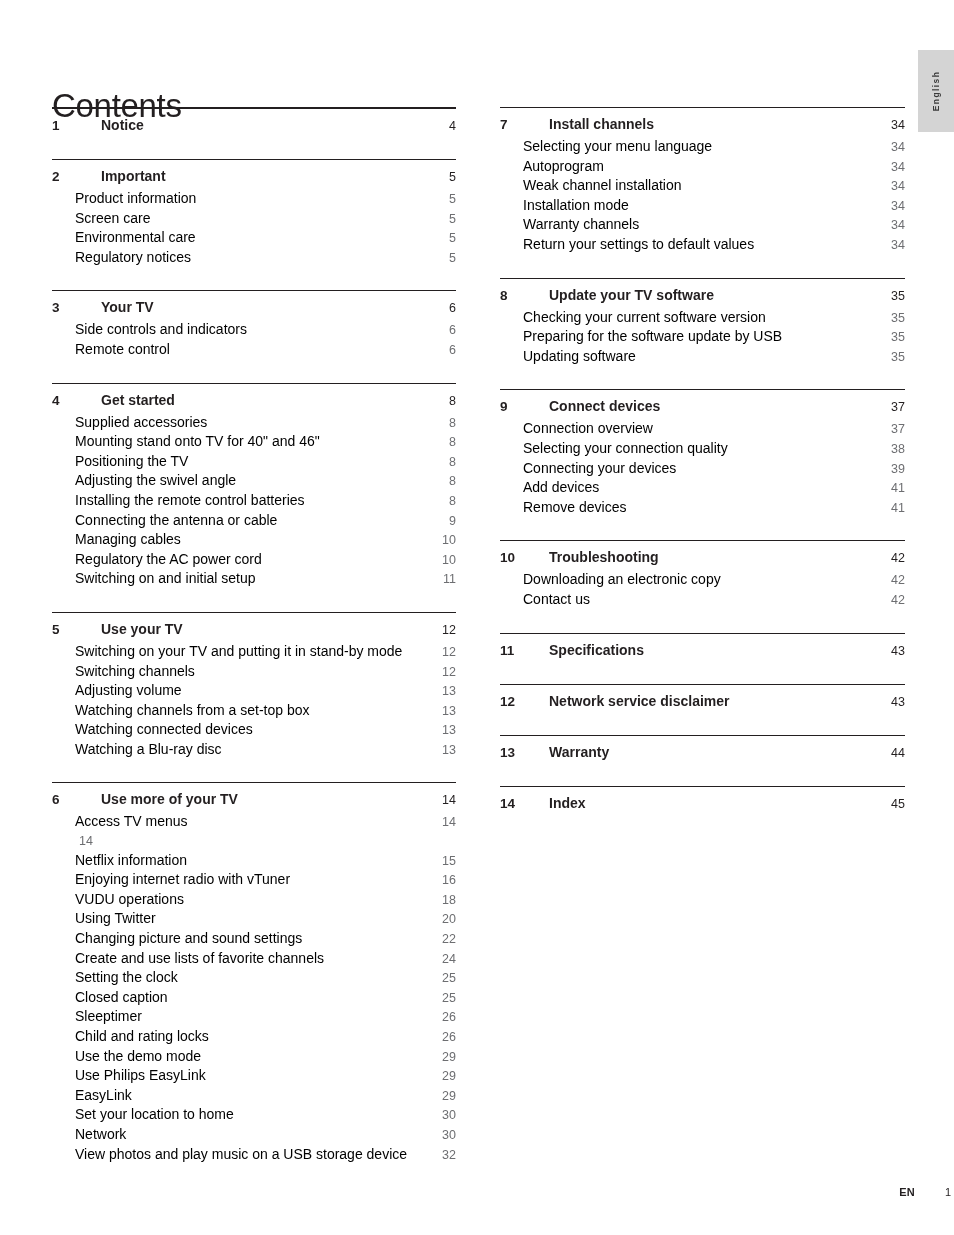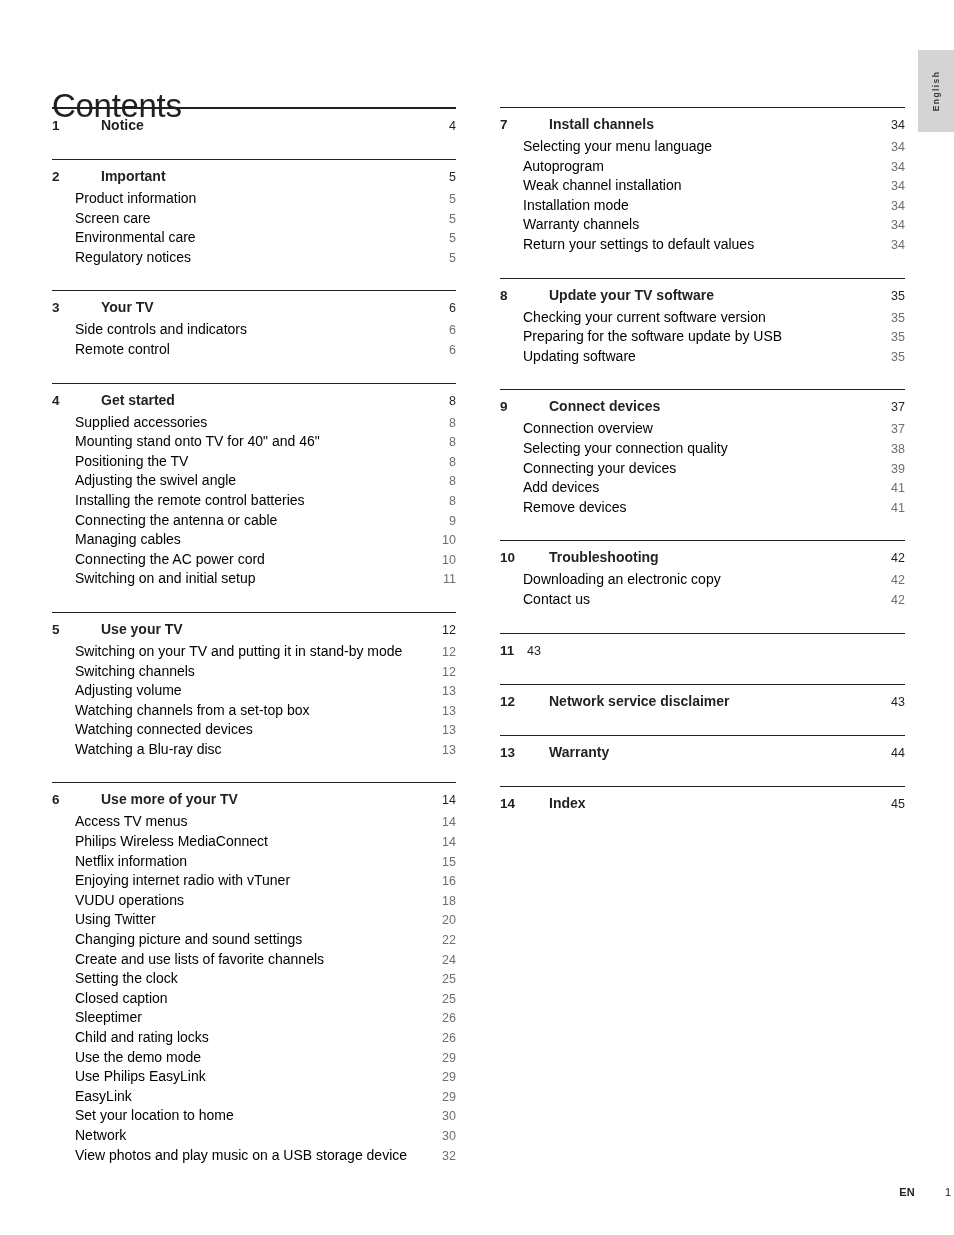--- a/index.html
+++ b/index.html
@@ -234,21 +234,21 @@
         <span class="label">Connecting the antenna or cable</span>
         <span class="page">9</span>
       </div>
       <div class="toc-row subitem">
         <span class="num"></span>
         <span class="label">Managing cables</span>
         <span class="page">10</span>
       </div>
       <div class="toc-row subitem">
         <span class="num"></span>
-        <span class="label">Connecting the AC power cord</span>
+        <span class="label">Regulatory the AC power cord</span>
         <span class="page">10</span>
       </div>
       <div class="toc-row subitem">
         <span class="num"></span>
         <span class="label">Switching on and initial setup</span>
         <span class="page">11</span>
       </div>
     </div>
     <div class="toc-group">
       <div class="toc-row chapter">
@@ -293,21 +293,20 @@
         <span class="label">Use more of your TV</span>
         <span class="page">14</span>
       </div>
       <div class="toc-row subitem">
         <span class="num"></span>
         <span class="label">Access TV menus</span>
         <span class="page">14</span>
       </div>
       <div class="toc-row subitem">
         <span class="num"></span>
-        <span class="label">Philips Wireless MediaConnect</span>
         <span class="page">14</span>
       </div>
       <div class="toc-row subitem">
         <span class="num"></span>
         <span class="label">Netflix information</span>
         <span class="page">15</span>
       </div>
       <div class="toc-row subitem">
         <span class="num"></span>
         <span class="label">Enjoying internet radio with vTuner</span>
@@ -491,20 +490,21 @@
       </div>
       <div class="toc-row subitem">
         <span class="num"></span>
         <span class="label">Contact us</span>
         <span class="page">42</span>
       </div>
     </div>
     <div class="toc-group">
       <div class="toc-row chapter">
         <span class="num">11</span>
+        <span class="label">Specifications</span>
         <span class="page">43</span>
       </div>
     </div>
     <div class="toc-group">
       <div class="toc-row chapter">
         <span class="num">12</span>
         <span class="label">Network service disclaimer</span>
         <span class="page">43</span>
       </div>
     </div>

